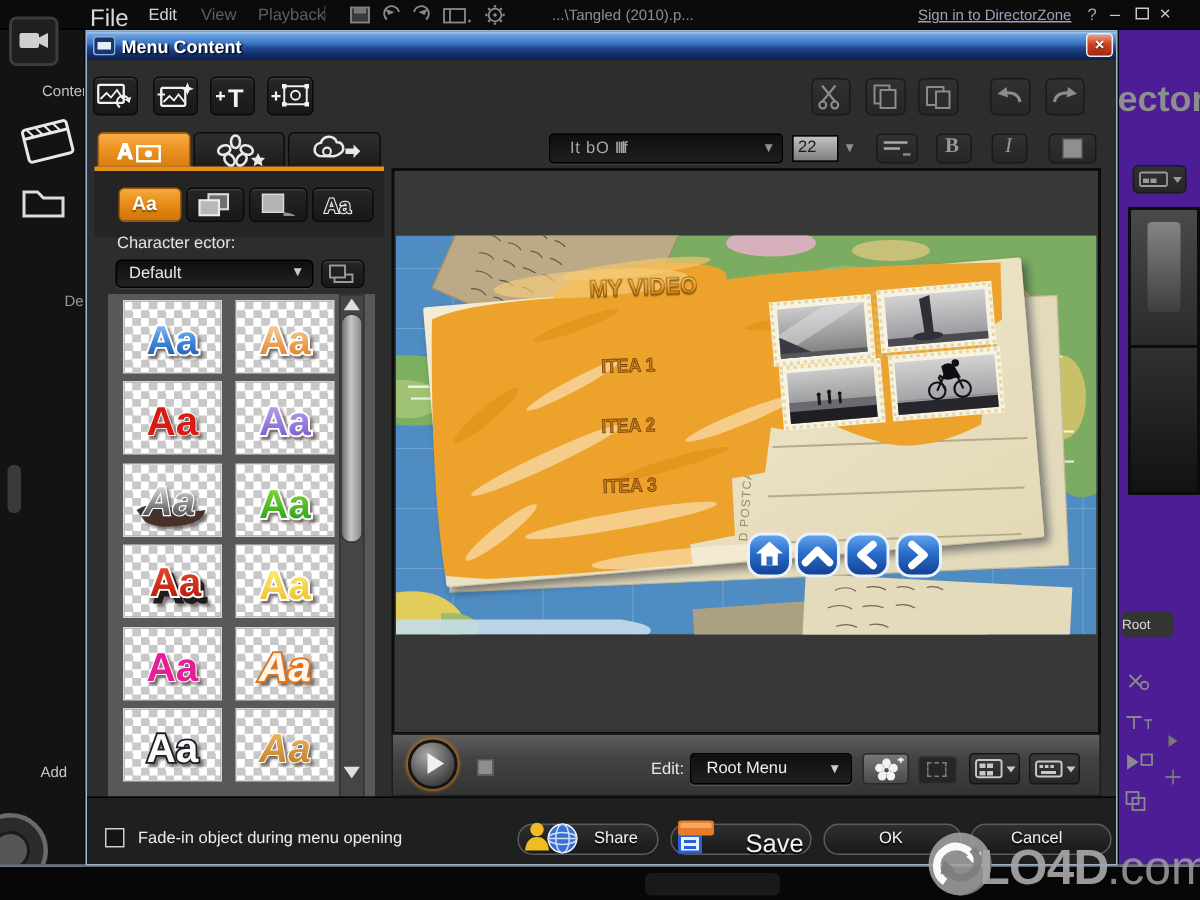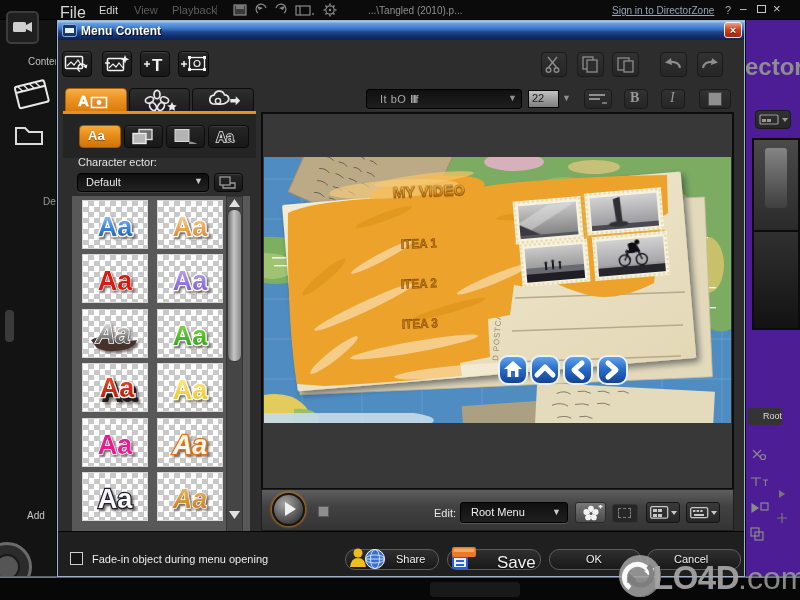--- a/index.html
+++ b/index.html
@@ -85,21 +85,21 @@
   <svg class="a" style="left:14px;top:94px" width="30" height="12">
       <rect x="1" y="1" width="18" height="9" rx="1" fill="none" stroke="#9a9a9a" stroke-width="1.2"></rect>
       <rect x="3" y="5" width="4" height="3" fill="#9a9a9a"></rect>
       <rect x="8" y="5" width="4" height="3" fill="#9a9a9a"></rect>
       <path d="M23,4 l6,0 -3,4 z" fill="#9a9a9a"></path>
     </svg>
   <div class="a" style="left:7px;top:118px;width:48px;height:192px;background:#0c0c0c"></div>
   <div class="a" style="left:9px;top:120px;width:44px;height:90px;background:linear-gradient(#4a4a4a,#2a2a2a)"></div>
   <div class="a" style="left:20px;top:128px;width:22px;height:60px;background:linear-gradient(#848484,#3f3f3f);border-radius:3px"></div>
   <div class="a" style="left:9px;top:212px;width:44px;height:96px;background:linear-gradient(#303030,#121212)"></div>
-  <div class="a" style="left:3px;top:388px;width:34px;height:17px;background:#343434;border-radius:3px;text-align:right;font-size:9px;color:#ddd;line-height:17px">Root</div>
+  <div class="a" style="left:3px;top:388px;width:34px;height:17px;background:#343434;border-radius:3px;text-align:left;font-size:9px;color:#ddd;line-height:17px">Root</div>
   <svg class="a" style="left:4px;top:428px" width="46" height="110">
   <g stroke="#8a8a8a" fill="none" stroke-width="1.2">
    <path d="M4,10 l8,-8 M4,2 l8,8"></path> 
         <circle cx="14" cy="9" r="2.5"></circle>
    <path d="M2,30 h10 M7,30 v8"></path> 
         <path d="M14,32 h5 M16.5,32 v6" stroke-width="1"></path>
    <path d="M3,56 l6,4 -6,4 z" fill="#8a8a8a"></path> 
         <rect x="12" y="55" width="7" height="7"></rect>
    <rect x="2" y="80" width="8" height="8"></rect>
         <rect x="6" y="84" width="8" height="8"></rect>

